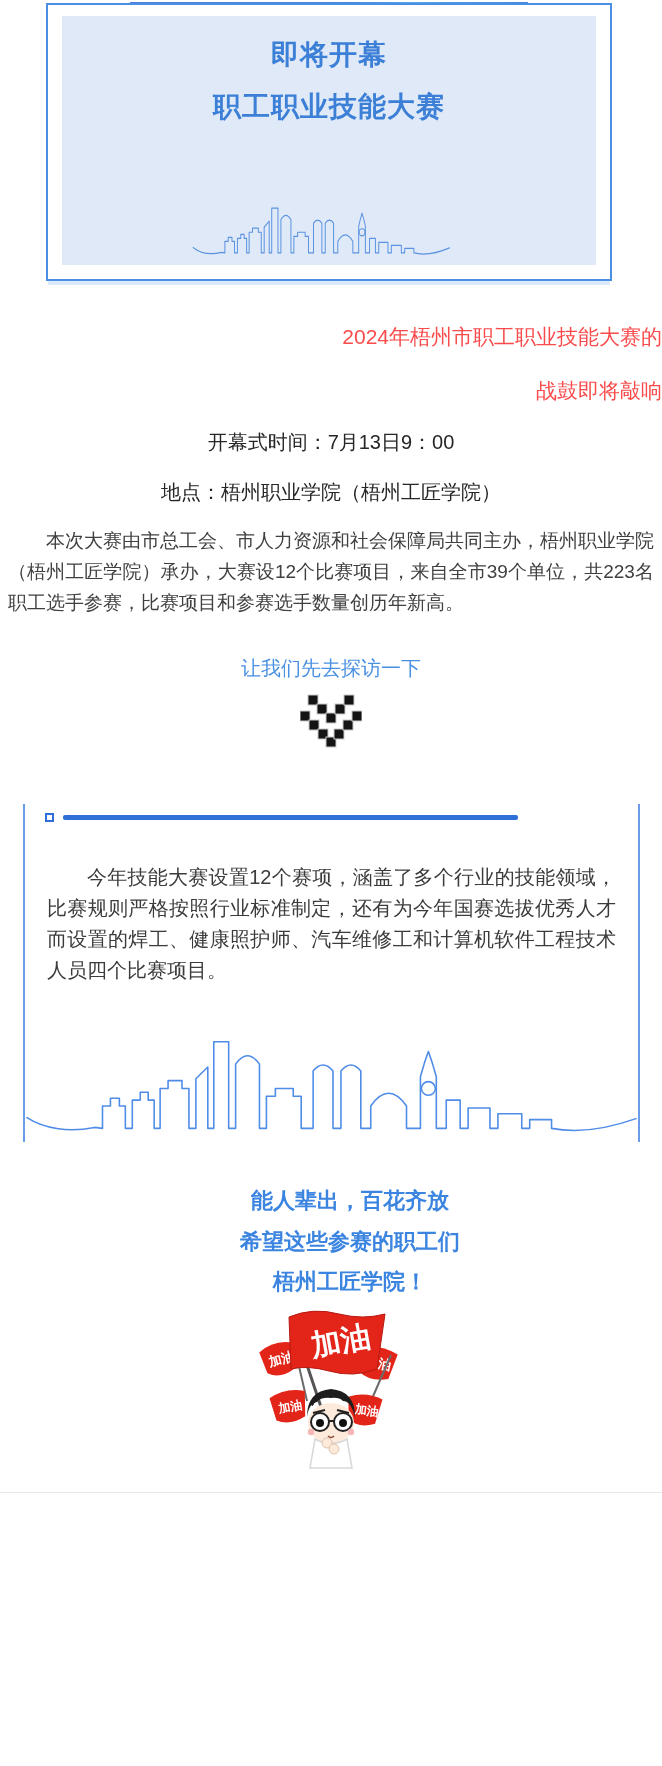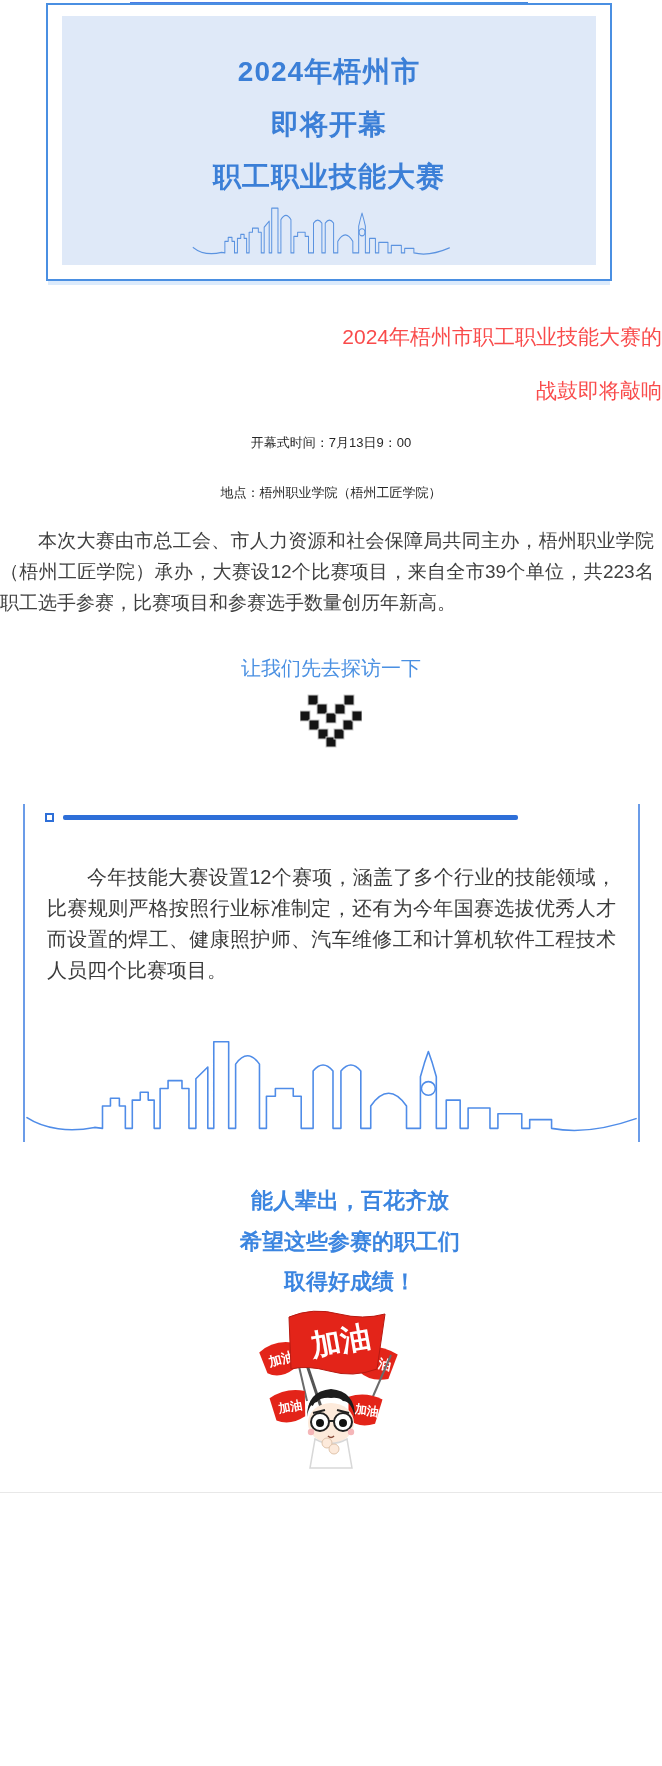--- a/index.html
+++ b/index.html
@@ -37,27 +37,27 @@
   .hero-title-line.l1 { padding-top: 42px; }
   .hero-title-line.l2 { padding-top: 24px; }
   .hero-title-line.l3 { padding-top: 25px; }
   .hero-skyline { position: absolute; left: 50%; transform: translateX(-53%); bottom: 5px; }
 
   
   .intro { text-align: center; }
   .red-line { color: #f94b4b; font-size: 21px; line-height: 21px; text-align: right; }
   .red-line.l1 { padding-top: 34px; }
   .red-line.l2 { padding-top: 33px; }
-  .meta-line { color: #262626; font-size: 13px; line-height: 19px; }
+  .meta-line { color: #262626; font-size: 20px; line-height: 19px; }
   .meta-line.time { padding-top: 32px; }
   .meta-line.place { padding-top: 31px; }
   .intro-para {
     text-align: justify; color: #404040;
     font-size: 19px; line-height: 31px;
-    margin: 23px 8px 0 0; text-indent: 2em;
+    margin: 23px 8px 0 8px; text-indent: 2em;
   }
   .lead-link { color: #4a90e2; font-size: 20px; line-height: 20px; padding-top: 40px; }
   .checker-wrap { padding-top: 16px; }
 
   
   .detail-box {
     margin: 52px 22px 0 23px;
     border-left: 2px solid #6b9ce8;
     border-right: 2px solid #6b9ce8;
     padding-top: 8px;
@@ -93,21 +93,20 @@
 </style>
 </head>
 <body>
 
 <div class="page">
 
   <div class="hero">
     <div class="hero-bar"></div>
     <div class="hero-card">
       <div class="hero-panel">
-        <div class="hero-title-line l1">2024年梧州市</div>
         <div class="hero-title-line l3">即将开幕</div>
         <div class="hero-title-line l2">职工职业技能大赛</div>
         <svg class="hero-skyline" width="258" height="58" viewBox="0 0 617 115" preserveAspectRatio="none" fill="none" stroke="#5b93e0" stroke-width="2.4" stroke-linejoin="round" stroke-linecap="round">
           <path d="M2,90 C20,102 45,105 70,100 L78,101 L78,78 L86,78 L86,70 L95,70 L95,78 L101,78 L101,101
                    L108,101 L108,72 L116,72 L116,64 L124,64 L124,72 L130,72 L130,101
                    L136,101 L136,60 L144,60 L144,52 L158,52 L158,60 L165,60 L165,101
                    L172,101 L172,50 L184,38 L184,101
                    L190,101 L190,12 L205,12 L205,101
                    L212,101 L212,35 Q224,18 236,35 L236,101
                    L243,101 L243,68 L252,68 L252,60 L270,60 L270,68 L278,68 L278,101
@@ -176,21 +175,21 @@
                L476,101 L476,86 L500,86 L500,101
                L508,101 L508,92 L530,92 L530,101
                C560,107 590,100 615,91"></path>
       <circle cx="406" cy="60" r="7"></circle>
     </svg>
   </div>
 
   <div class="wish">
     <div class="wish-line l1">能人辈出，百花齐放</div>
     <div class="wish-line l2">希望这些参赛的职工们</div>
-    <div class="wish-line l3">取得好成绩！</div>
+    <div class="wish-line l3">梧州工匠学院！</div>
   </div>
 
   <div class="cheer-wrap">
     <svg width="152" height="166" viewBox="0 0 152 166">
 
       <g transform="rotate(-14 28 52)">
         <path d="M6,42 Q22,33 40,40 L36,66 Q20,73 9,64 Z" fill="#e32419"></path>
         <text x="13" y="58" font-size="13" fill="#ffffff" font-weight="bold">加油</text>
       </g>
       <line x1="40" y1="44" x2="52" y2="96" stroke="#6b6b6b" stroke-width="2"></line>

